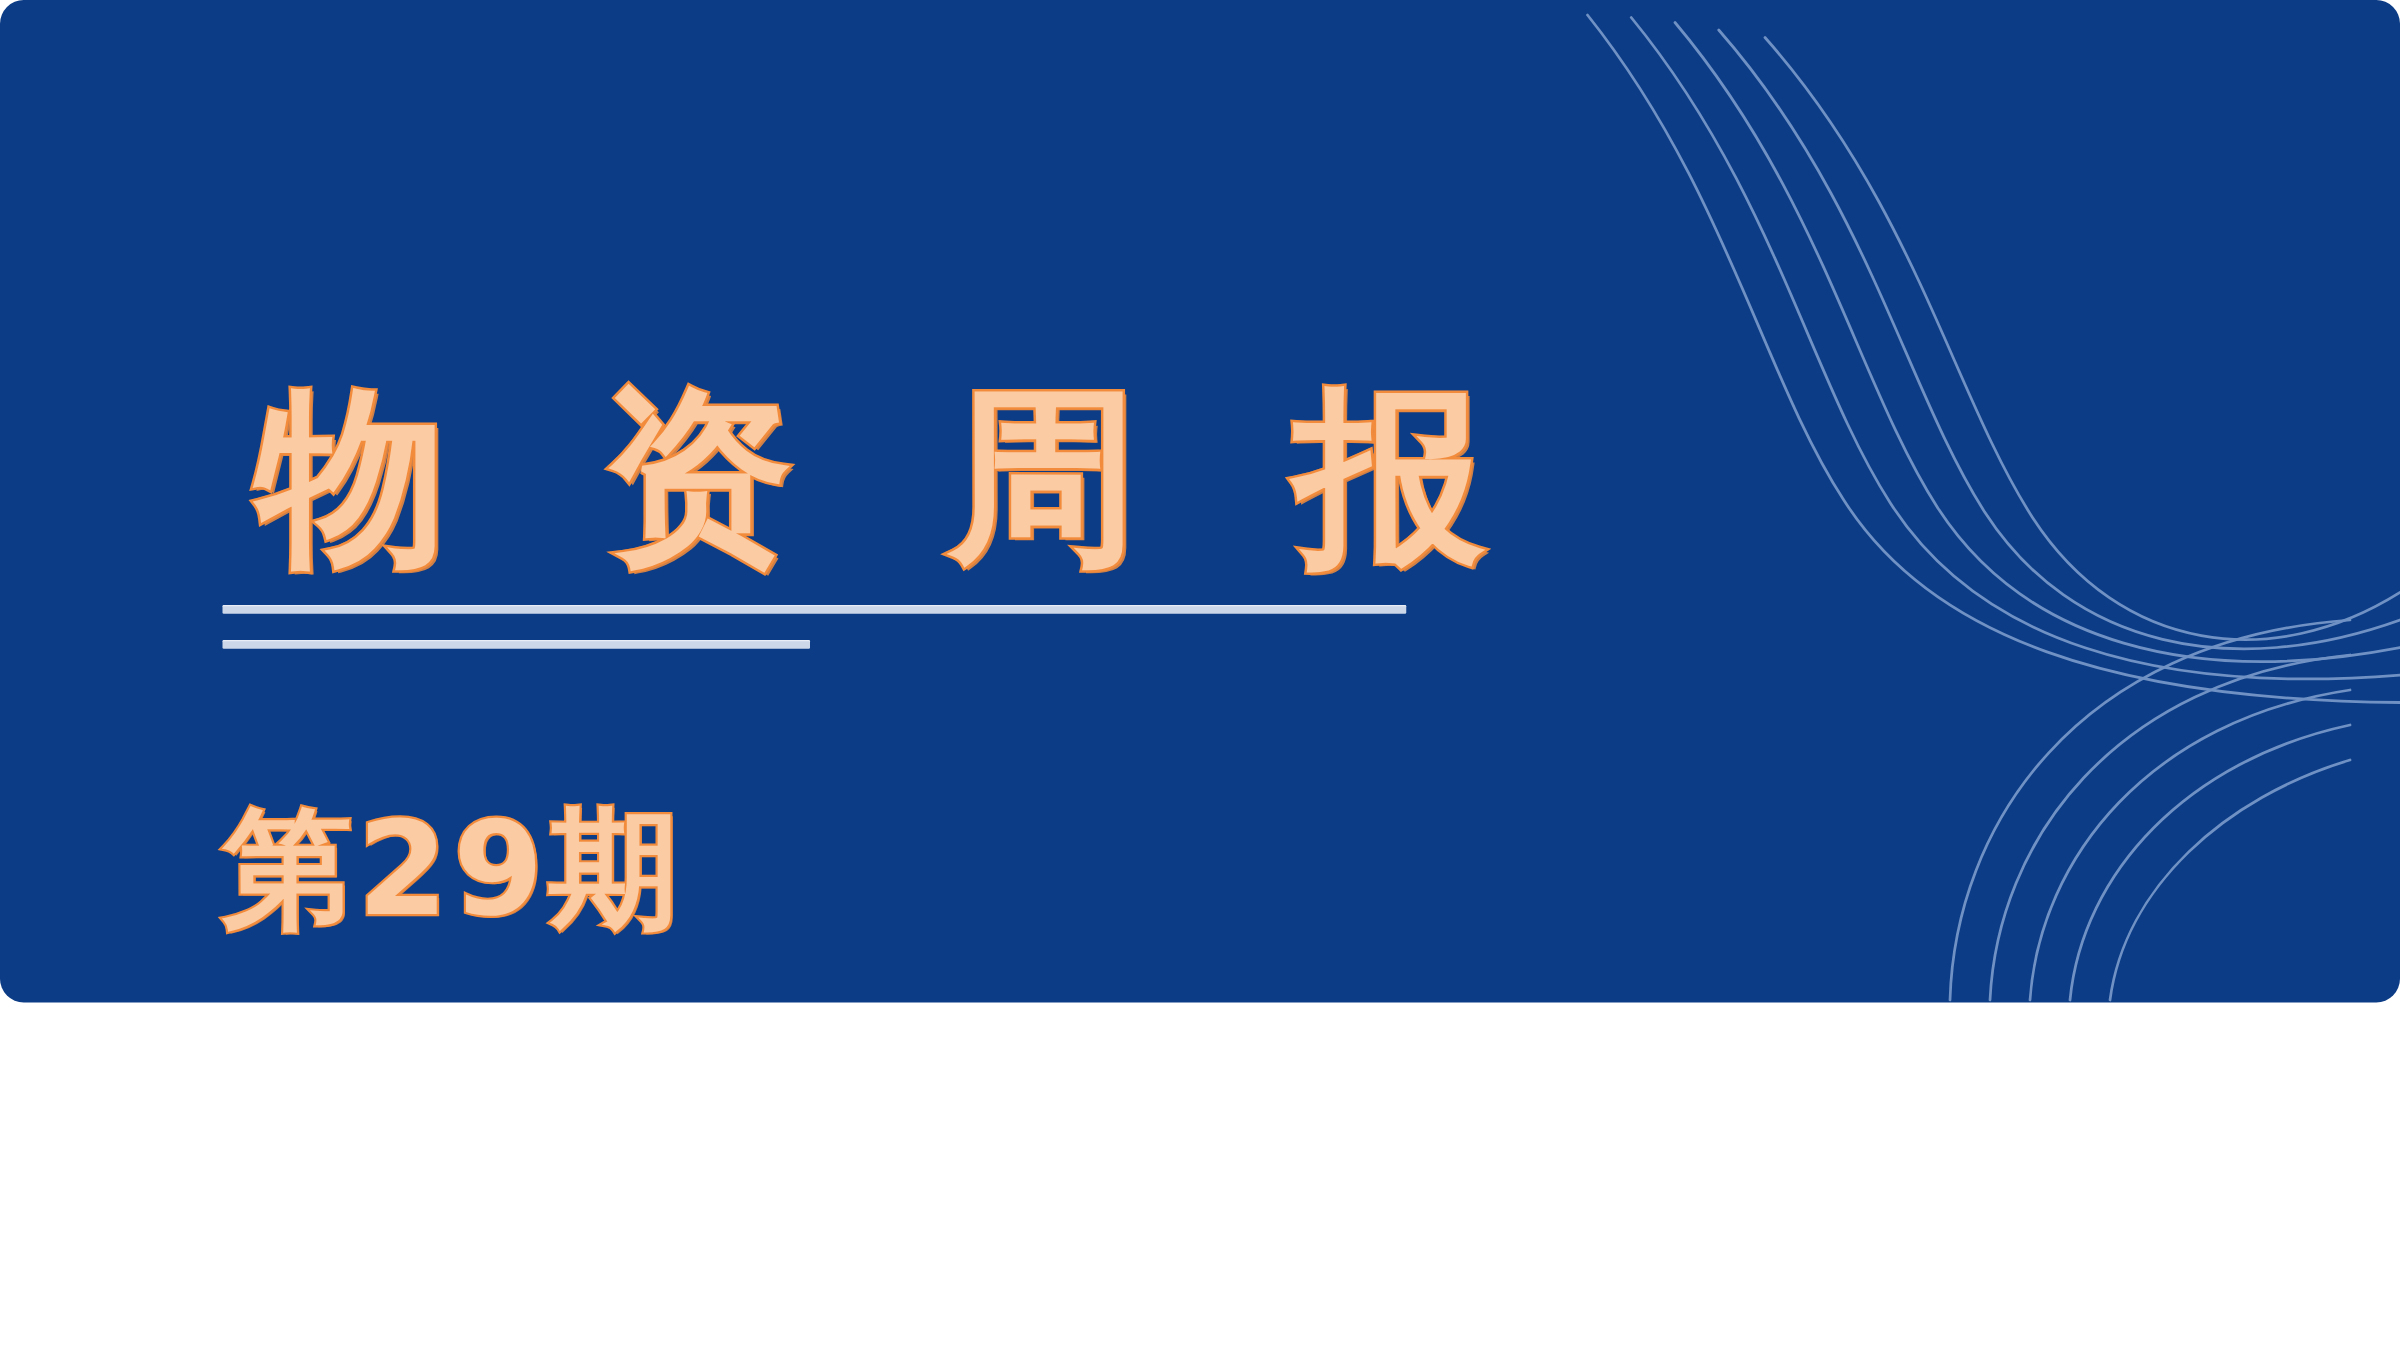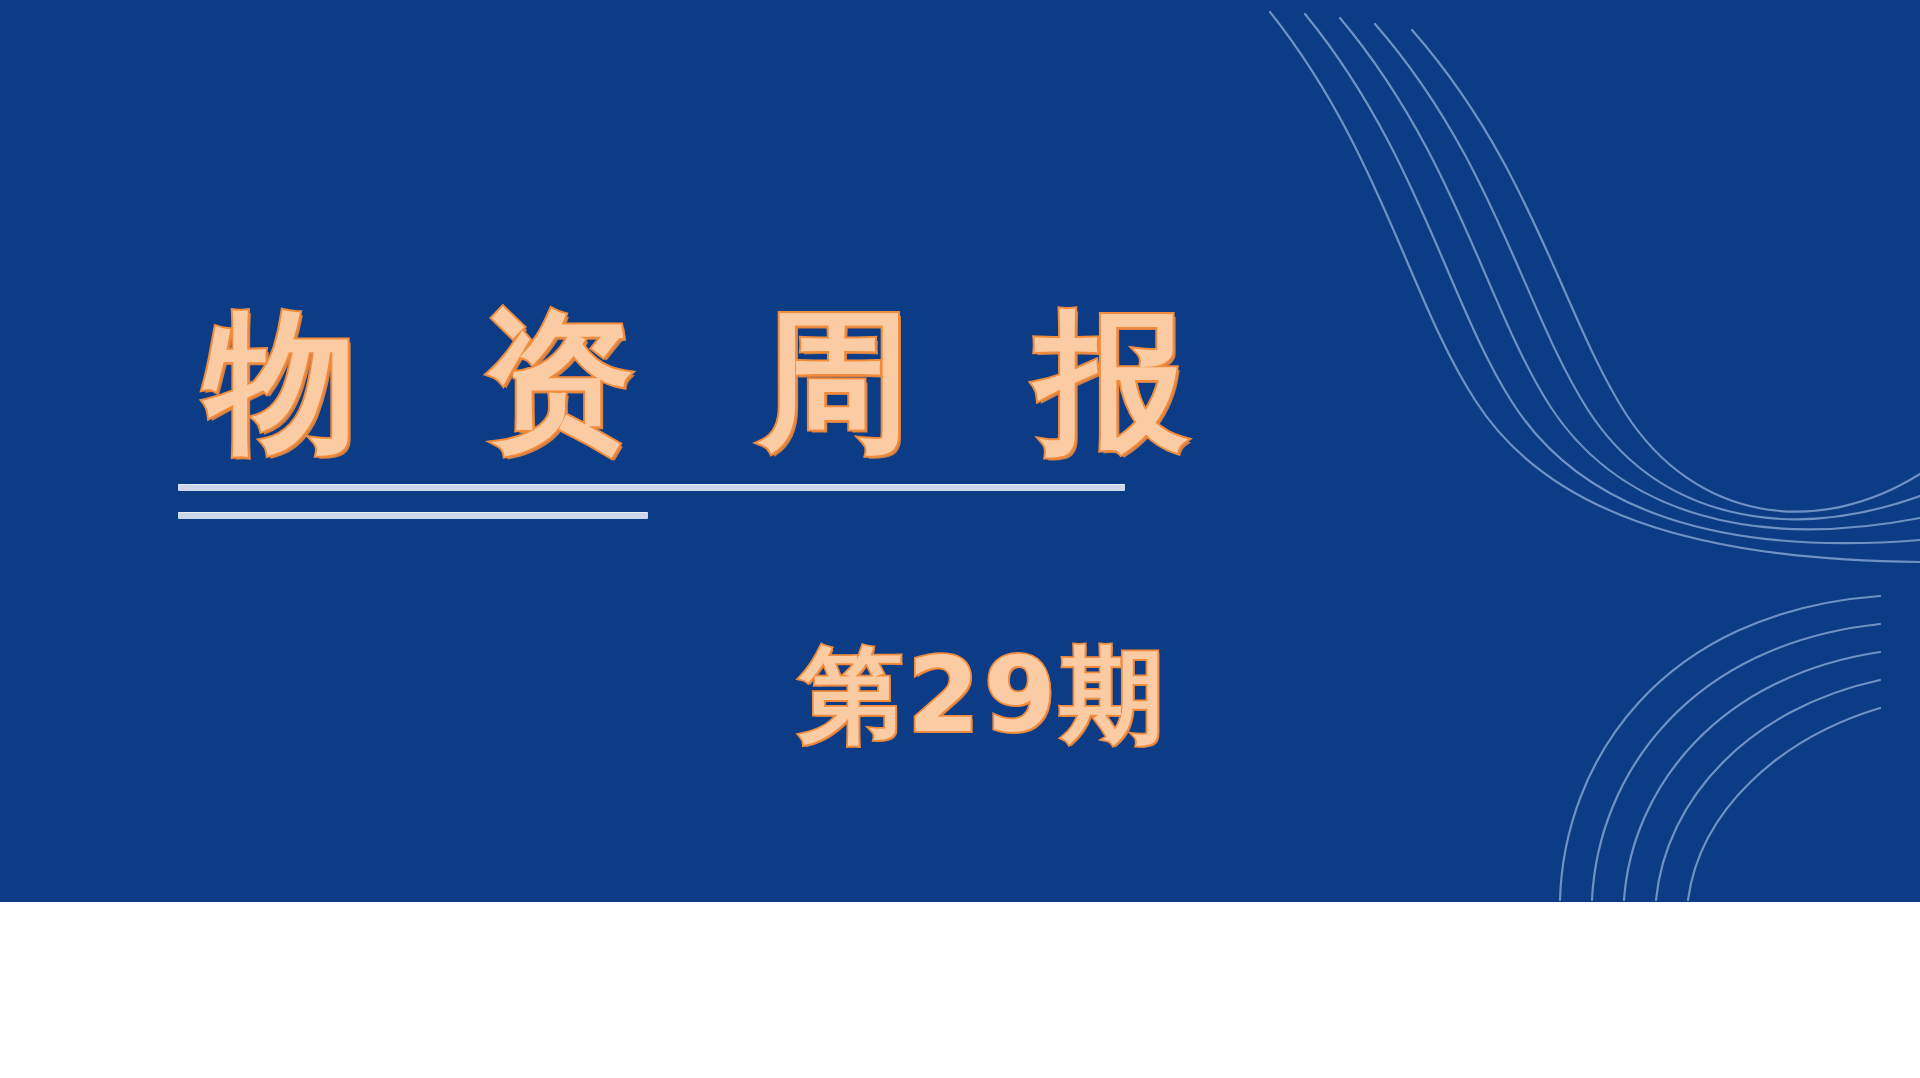--- a/index.html
+++ b/index.html
@@ -9,23 +9,24 @@
   body {
     width: 1920px;
     height: 1078px;
     overflow: hidden;
     font-family: "Liberation Sans", "DejaVu Sans", sans-serif;
   }
 
   #slide {
     position: relative;
     width: 1920px;
-    height: 902px;
+    height: 802px;
     background: #0c3c86;
     overflow: hidden;
+    border-radius: 19px;
   }
 
   
   .deco {
     position: absolute;
     pointer-events: none;
   }
   .deco svg { display: block; }
 
   #deco-top-right {
@@ -90,21 +91,21 @@
     height: 7px;
     margin-top: 21px;
   }
 
   
   #page-subtitle {
     position: absolute;
     left: 178px;
     top: 636px;
     width: 990px;
-    text-align: right;
+    text-align: left;
     font-size: 104px;
     line-height: 1.15;
     font-weight: 700;
     color: #fbcba4;
     -webkit-text-stroke: 3.5px #f28c3c;
     paint-order: stroke fill;
     text-shadow:
        2px 2px 0 rgba(242,140,60,0.85),
       -1px -1px 0 rgba(242,140,60,0.5);
     white-space: nowrap;

